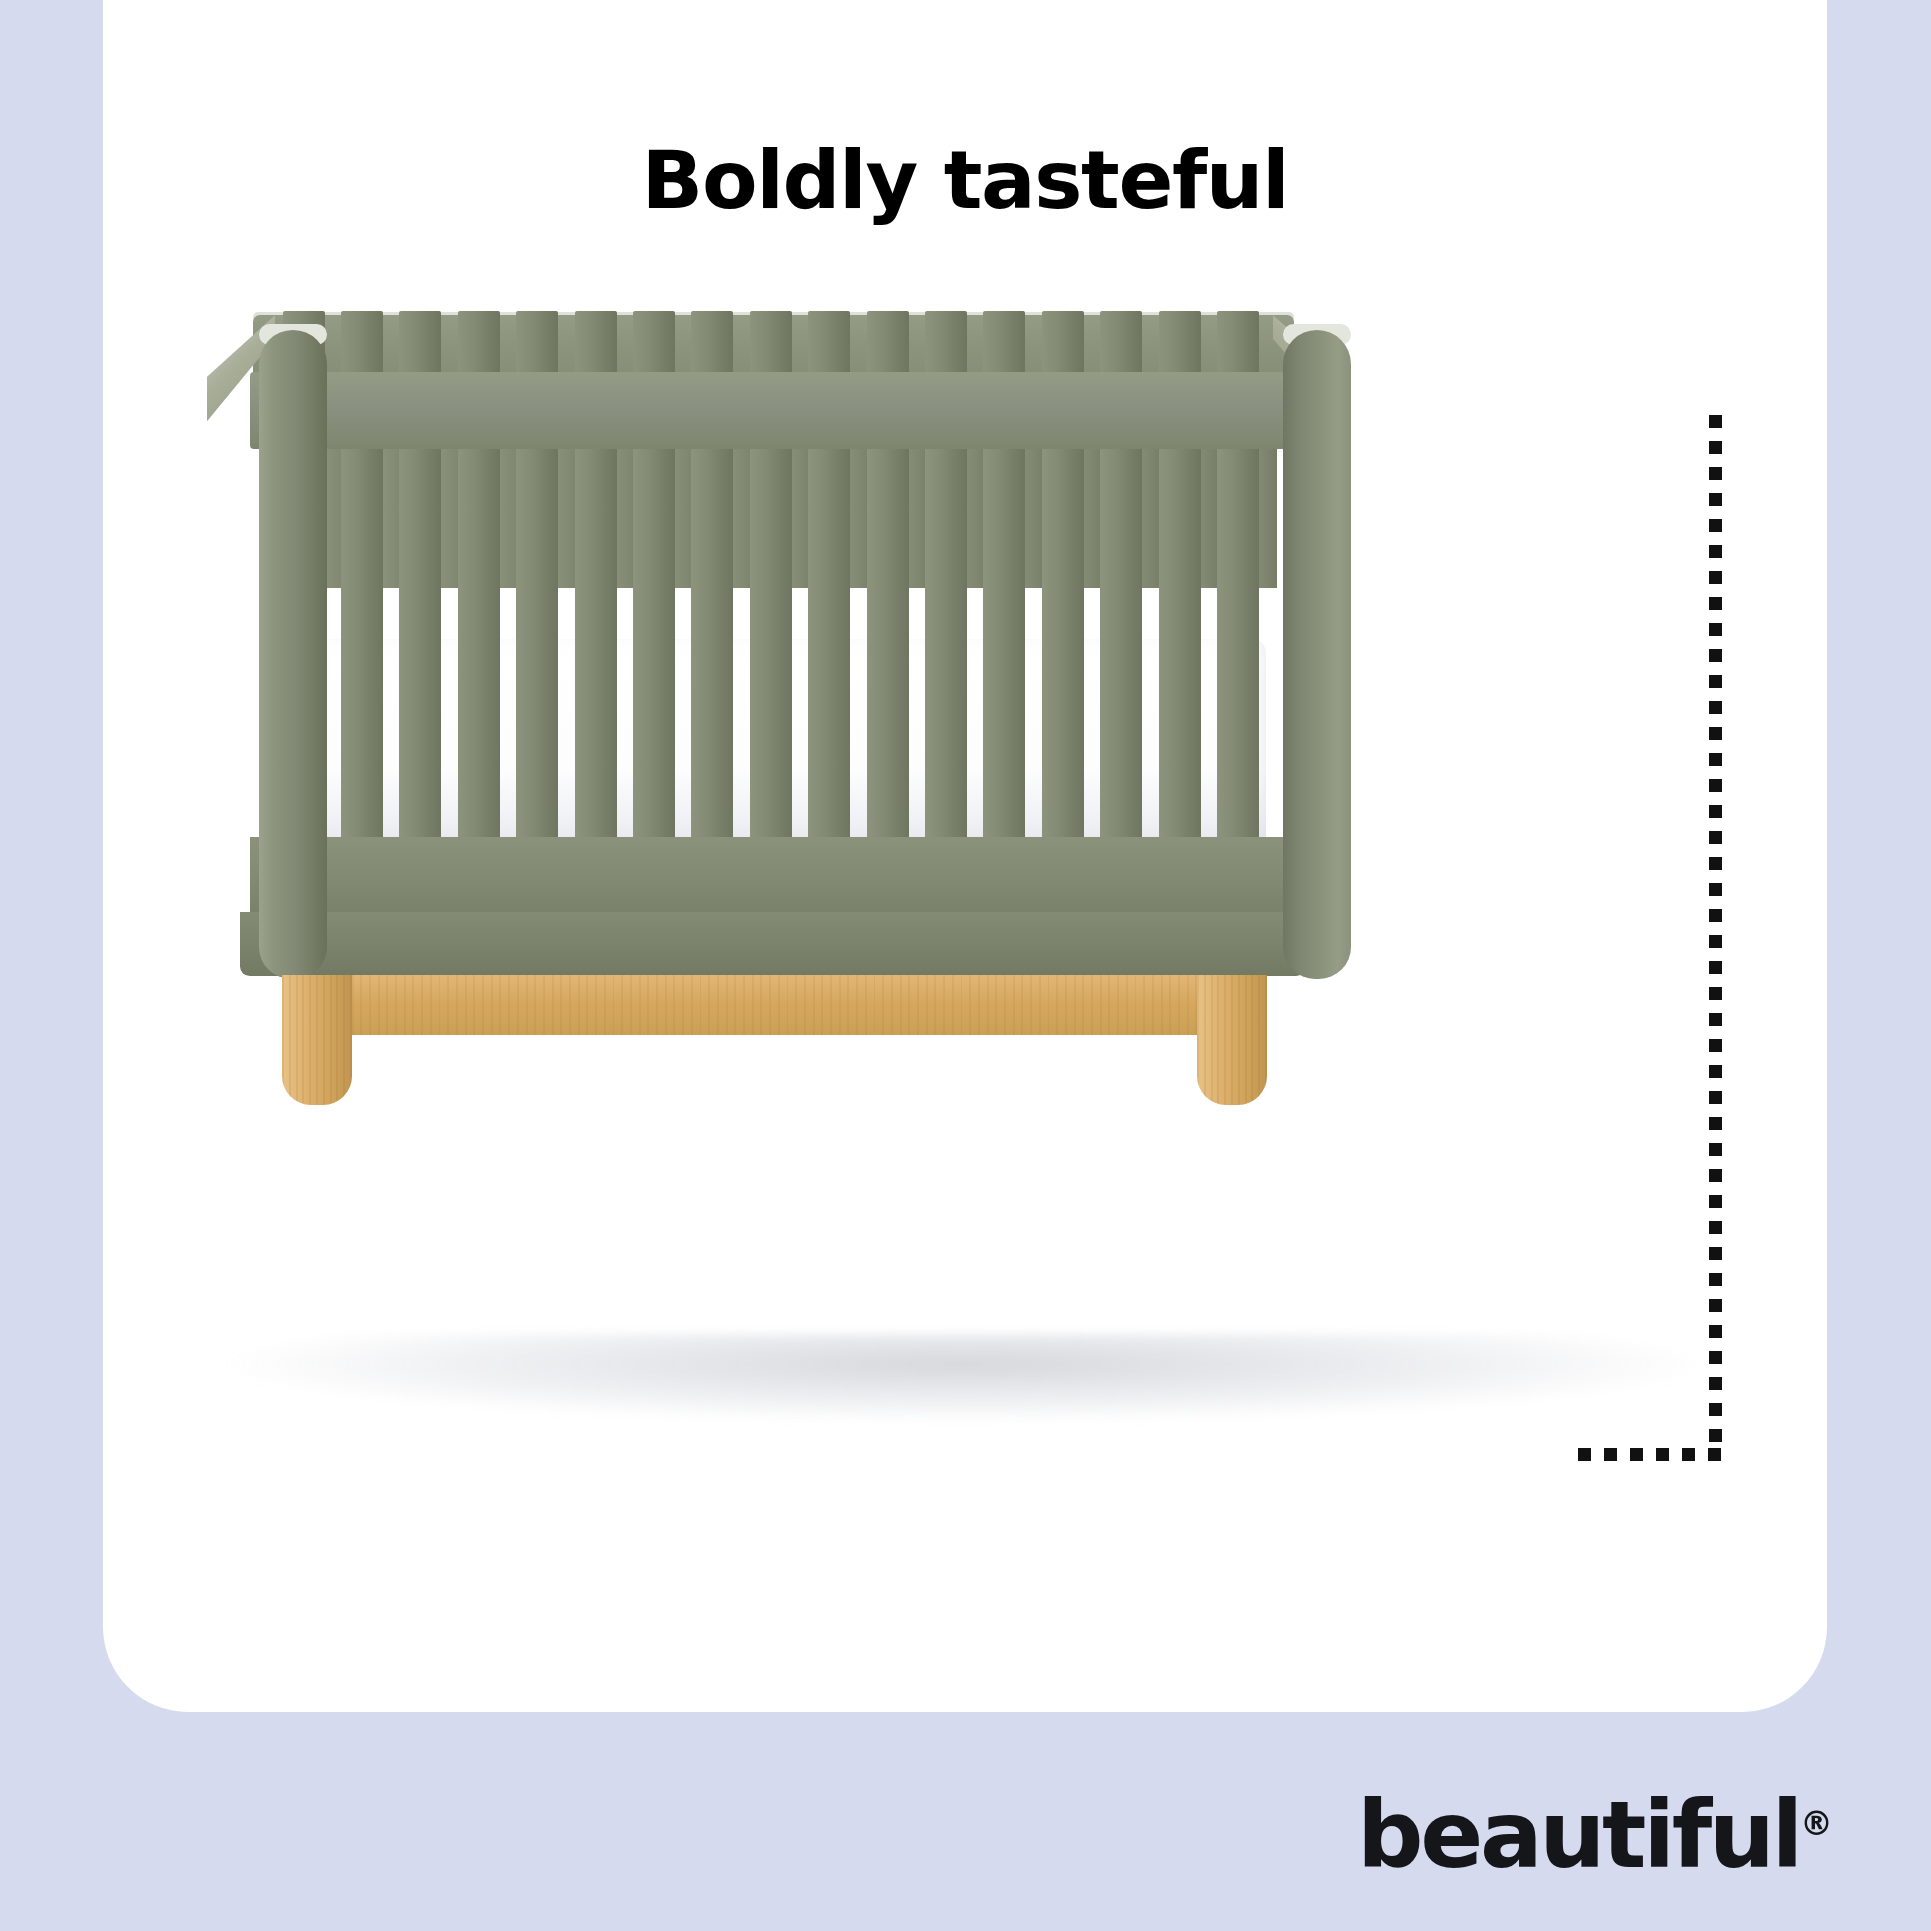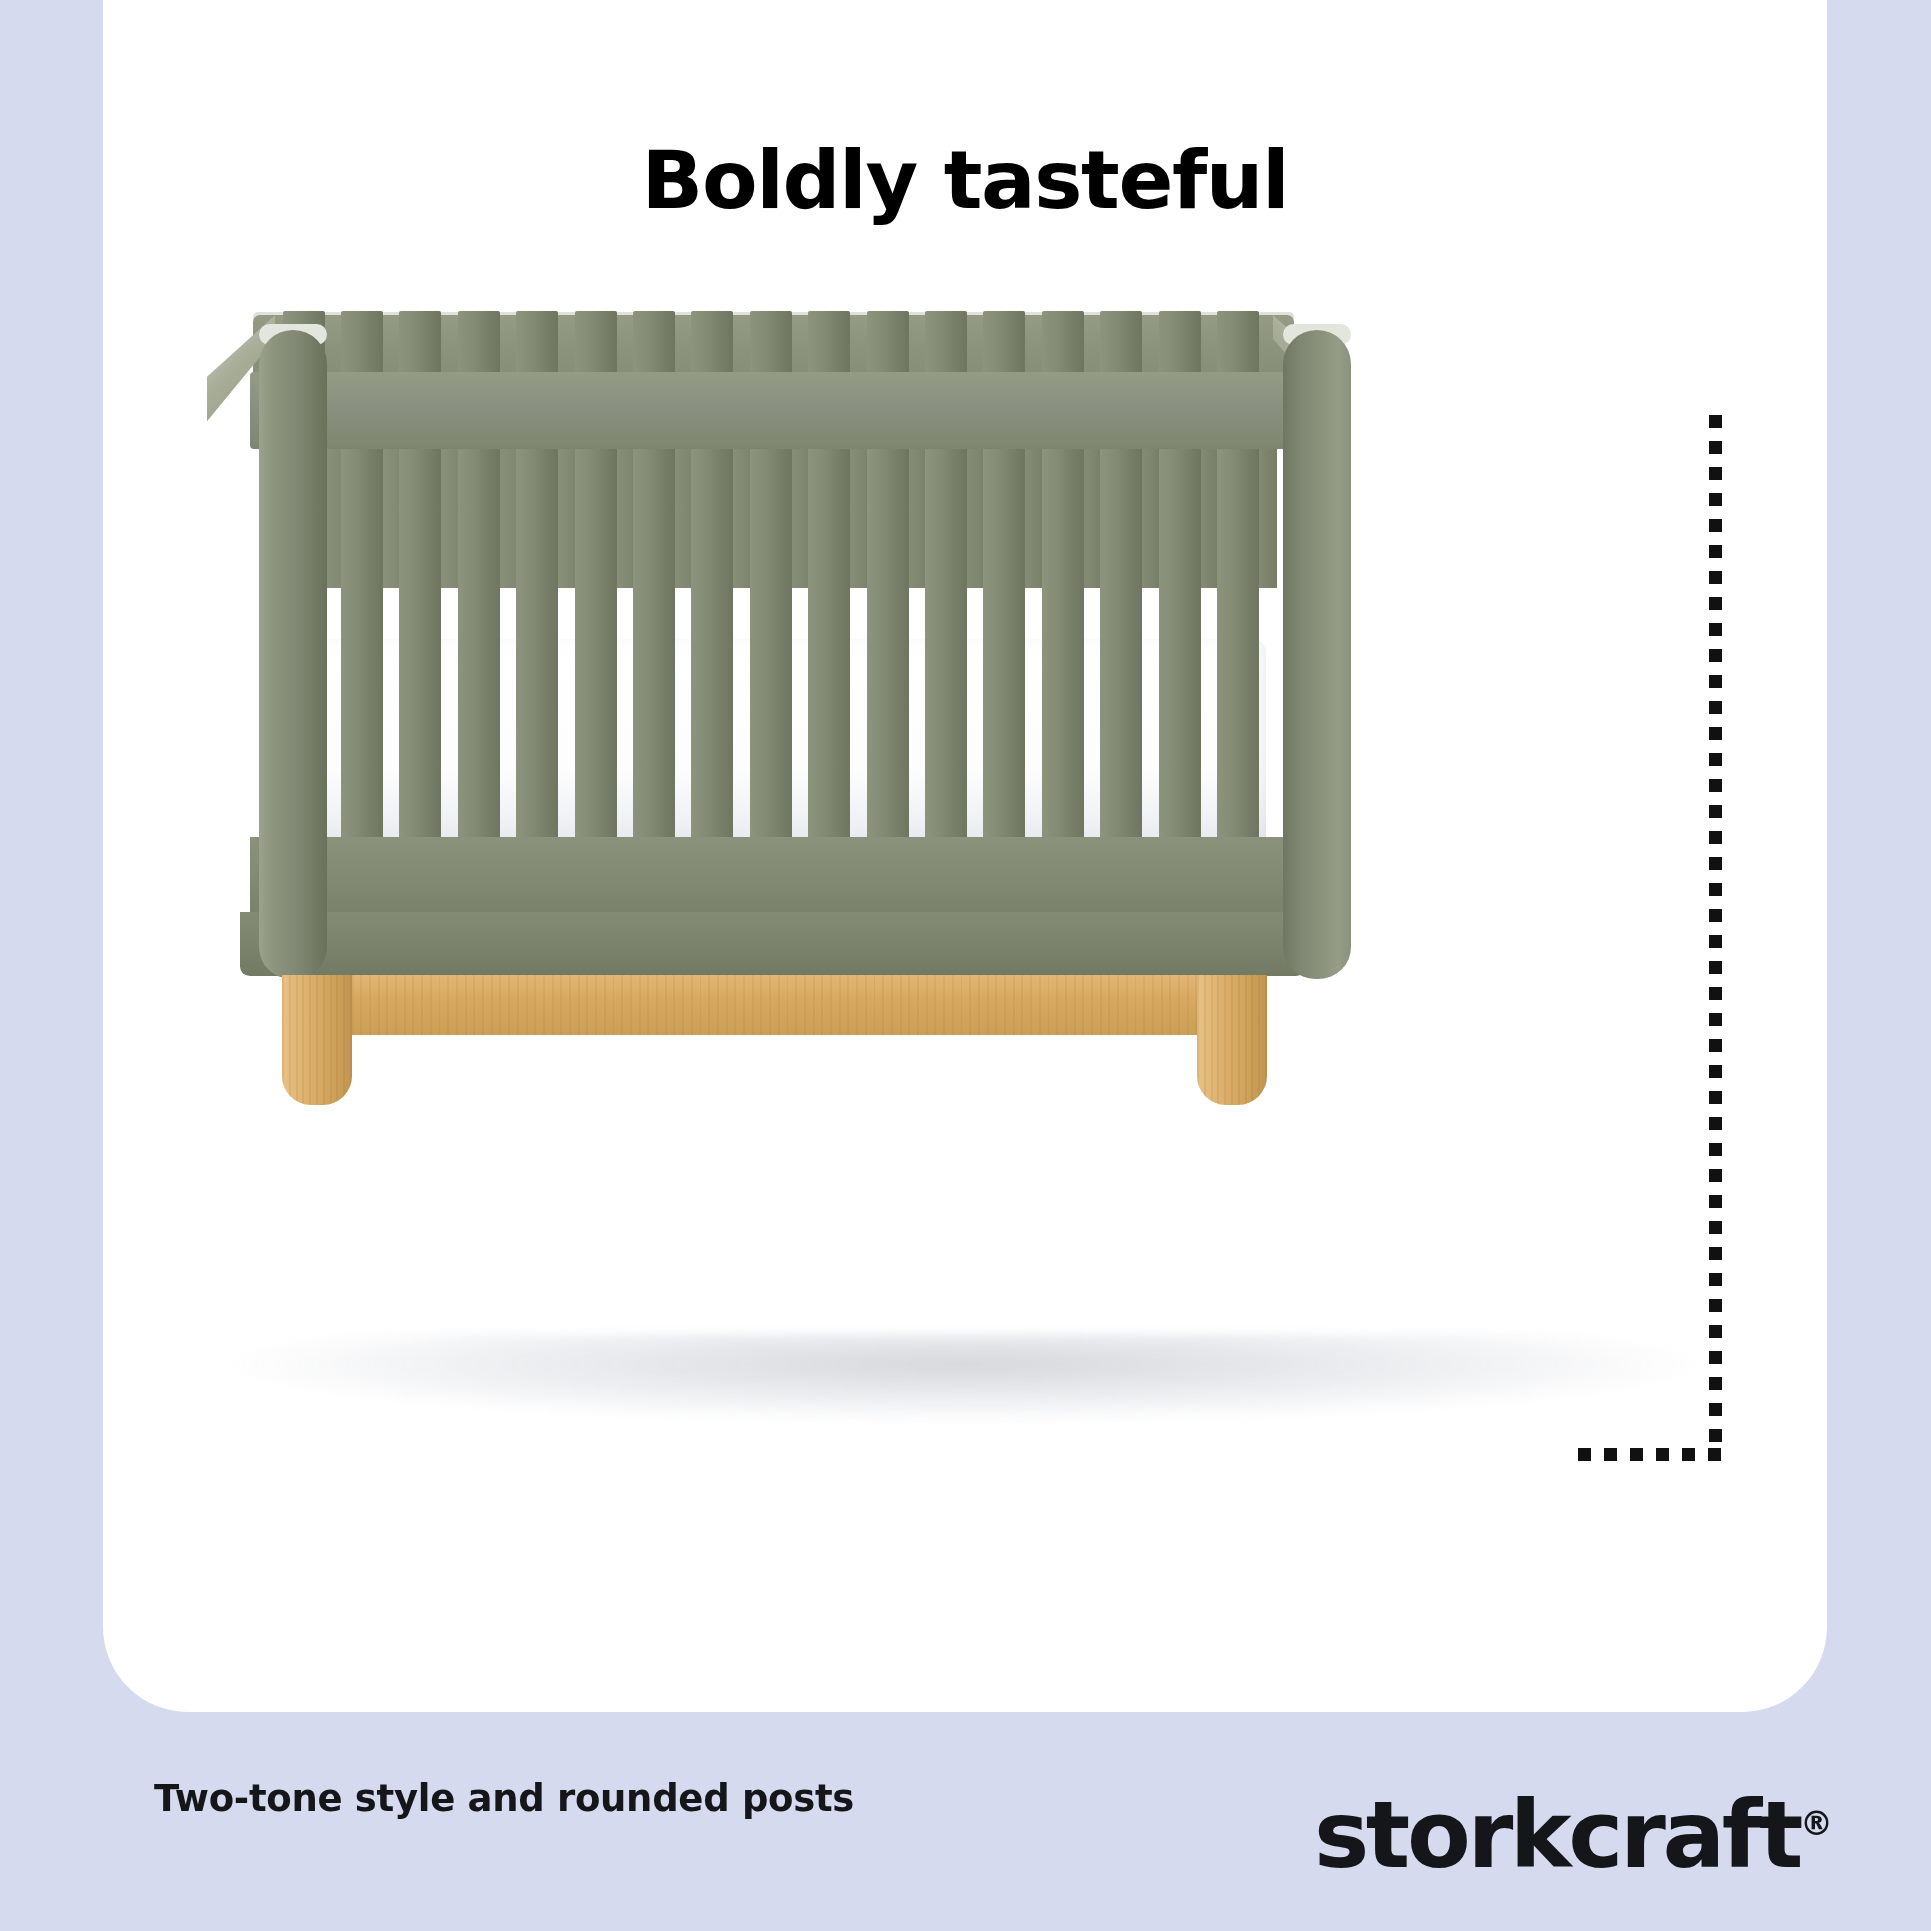--- a/index.html
+++ b/index.html
@@ -263,19 +263,18 @@
       <div class="wood-rail"></div>
       <div class="wood-leg left"></div>
       <div class="wood-leg right"></div>
     </div>
 
     <div class="measure-v"></div>
     <div class="measure-h"></div>
   </div>
 
   <div class="caption">
-    <div>Two-tone style and rounded posts</div>
   </div>
 
-  <div class="logo"><span>storkcraft</span><span class="rmark">®</span></div>
+  <div class="logo"><span>beautiful</span><span class="rmark">®</span></div>
 
 </div>
 
 
 </body></html>

